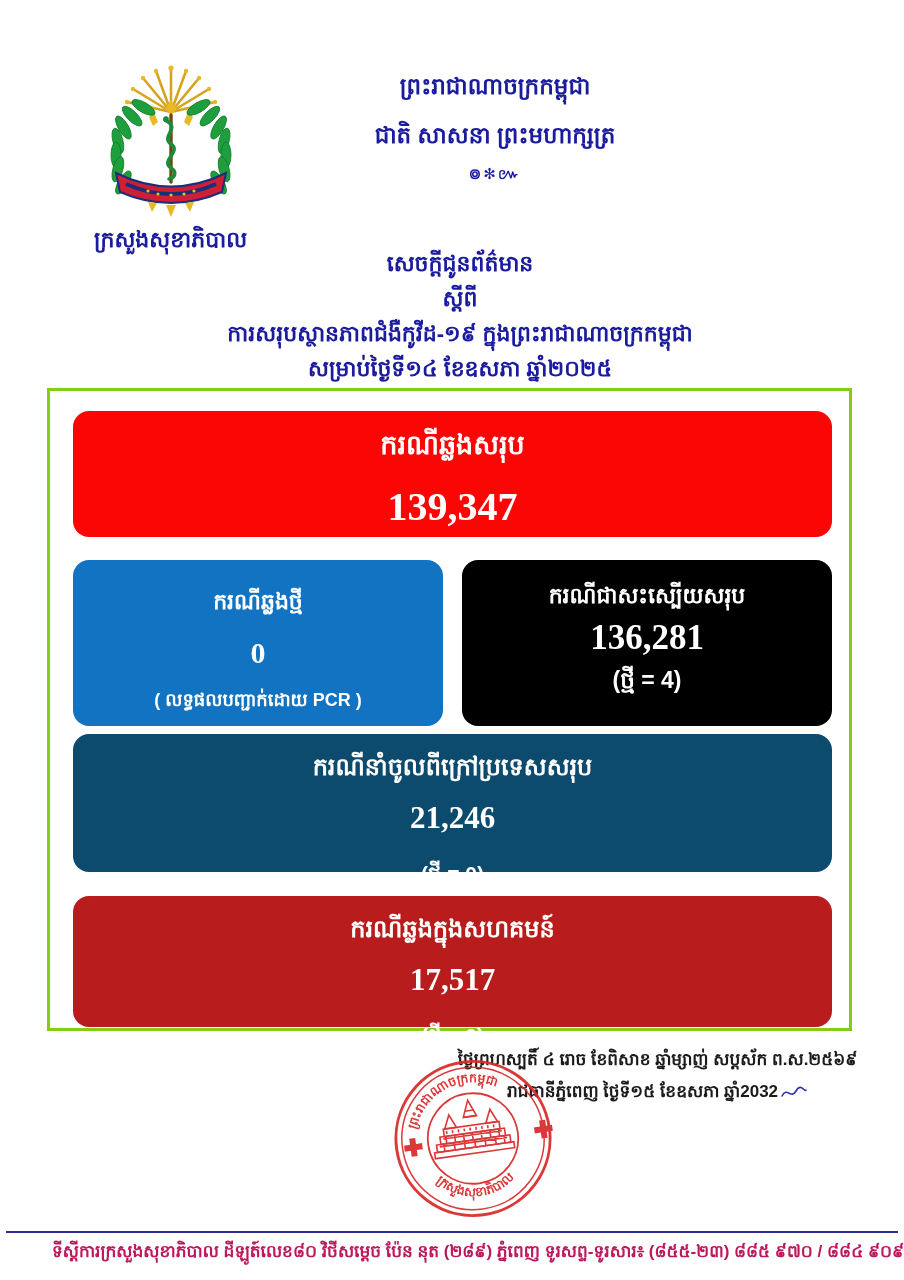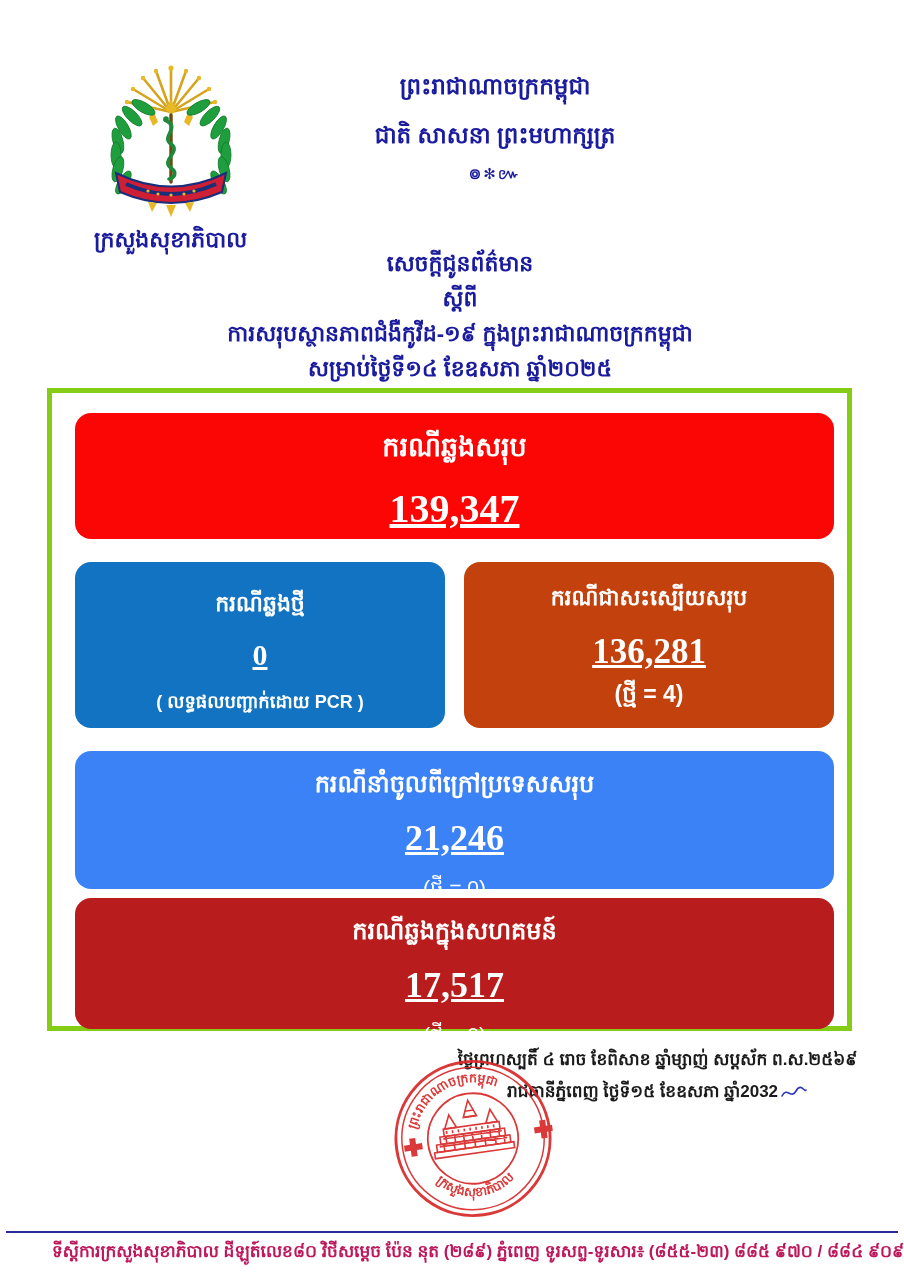--- a/index.html
+++ b/index.html
@@ -1,57 +1,57 @@
 <!DOCTYPE html>
 <html><head>
 <meta charset="utf-8">
 <style>
   html,body{margin:0;padding:0;background:#fff;}
   .page{position:relative;width:904px;height:1280px;background:#ffffff;overflow:hidden;
         font-family:"Liberation Sans","DejaVu Sans",sans-serif;}
-  .serif{font-family:"Liberation Serif","DejaVu Serif",serif;text-decoration:underline;}
+  .serif{font-family:"Liberation Serif","DejaVu Serif",serif;}
 
   
   .logo-block{position:absolute;left:58px;top:60px;width:225px;text-align:center;}
   .logo-block svg{display:block;margin:0 auto;}
   .ministry-name{margin-top:4px;font-size:22px;font-weight:bold;color:#1b1b9e;}
   .kingdom-block{position:absolute;left:295px;top:72px;width:400px;text-align:center;color:#1b1b9e;font-weight:bold;}
   .kingdom-line1{font-size:23px;}
   .kingdom-line2{font-size:23px;margin-top:16px;}
   .ornament{font-size:15px;margin-top:10px;letter-spacing:2px;}
 
   
   .title-block{position:absolute;left:0;top:246px;width:920px;text-align:center;color:#1b1b9e;font-weight:bold;font-size:22px;line-height:35px;}
 
   
-  .main-box{position:absolute;left:47px;top:388px;width:805px;height:643px;border:5px solid #84cc16;background:#fff;box-sizing:border-box;padding-left:18px;}
+  .main-box{position:absolute;left:47px;top:388px;width:805px;height:643px;border:3px solid #84cc16;background:#fff;box-sizing:border-box;padding-left:18px;}
   .card{border-radius:16px;color:#fff;text-align:center;box-sizing:border-box;}
   .total-banner{position:absolute;left:23px;top:20px;width:759px;height:126px;background:#fb0505;}
   .total-banner .label{font-size:27px;font-weight:bold;margin-top:17px;}
   .total-banner .value{font-size:40px;font-weight:bold;margin-top:16px;}
   .stats-row{position:absolute;left:23px;top:169px;width:759px;height:166px;display:flex;gap:19px;}
   .stat-card{flex:1;height:166px;}
   .card-blue{background:#1173c1;}
-  .card-pink{background:#c2410c;}
+  .card-pink{background:#000000;}
   .card-gray{background:#595959;}
   .card-blue .label{font-size:22px;font-weight:bold;margin-top:28px;}
   .card-blue .value{font-size:30px;font-weight:bold;margin-top:16px;}
   .card-blue .note{font-size:18px;font-weight:bold;margin-top:18px;}
   .card-pink .label{font-size:22px;font-weight:bold;margin-top:22px;}
-  .card-pink .value{font-size:35px;font-weight:bold;margin-top:16px;}
+  .card-pink .value{font-size:35px;font-weight:bold;margin-top:4px;}
   .card-pink .note{font-size:23px;font-weight:bold;margin-top:8px;}
   .card-gray .label{font-size:22px;font-weight:bold;margin-top:18px;}
   .card-gray .value{font-size:35px;font-weight:bold;margin-top:2px;}
   .card-gray .note{font-size:18px;font-weight:bold;line-height:29px;margin-top:2px;}
   .wide-card{position:absolute;left:23px;width:759px;}
-  .card-orange{top:358px;height:138px;background:#3b82f6;}
+  .card-orange{top:343px;height:138px;background:#0c4a6e;}
   .card-gold{top:505px;height:131px;background:#b91c1c;}
   .wide-card .label{font-size:24px;font-weight:bold;margin-top:18px;}
-  .wide-card .value{font-size:36px;font-weight:bold;margin-top:13px;}
-  .wide-card .note{font-size:21px;font-weight:normal;margin-top:15px;}
+  .wide-card .value{font-size:31px;font-weight:bold;margin-top:13px;}
+  .wide-card .note{font-size:21px;font-weight:bold;margin-top:24px;}
 
   
   .dateline{position:absolute;left:425px;top:1044px;width:465px;text-align:center;color:#1a1a1a;font-weight:bold;font-size:17px;line-height:32px;}
   .signature{display:inline-block;vertical-align:middle;margin-left:2px;}
   .stamp{position:absolute;left:383px;top:1057px;width:180px;height:163px;transform:rotate(-8deg);opacity:.93;}
 
   
   .footer-rule{position:absolute;left:6px;top:1231px;width:892px;height:0;border-top:2px solid #2a2a9a;}
   .footer-text{position:absolute;left:0;top:1240px;width:904px;text-align:right;color:#be185d;font-weight:bold;font-size:17px;}
 </style>

